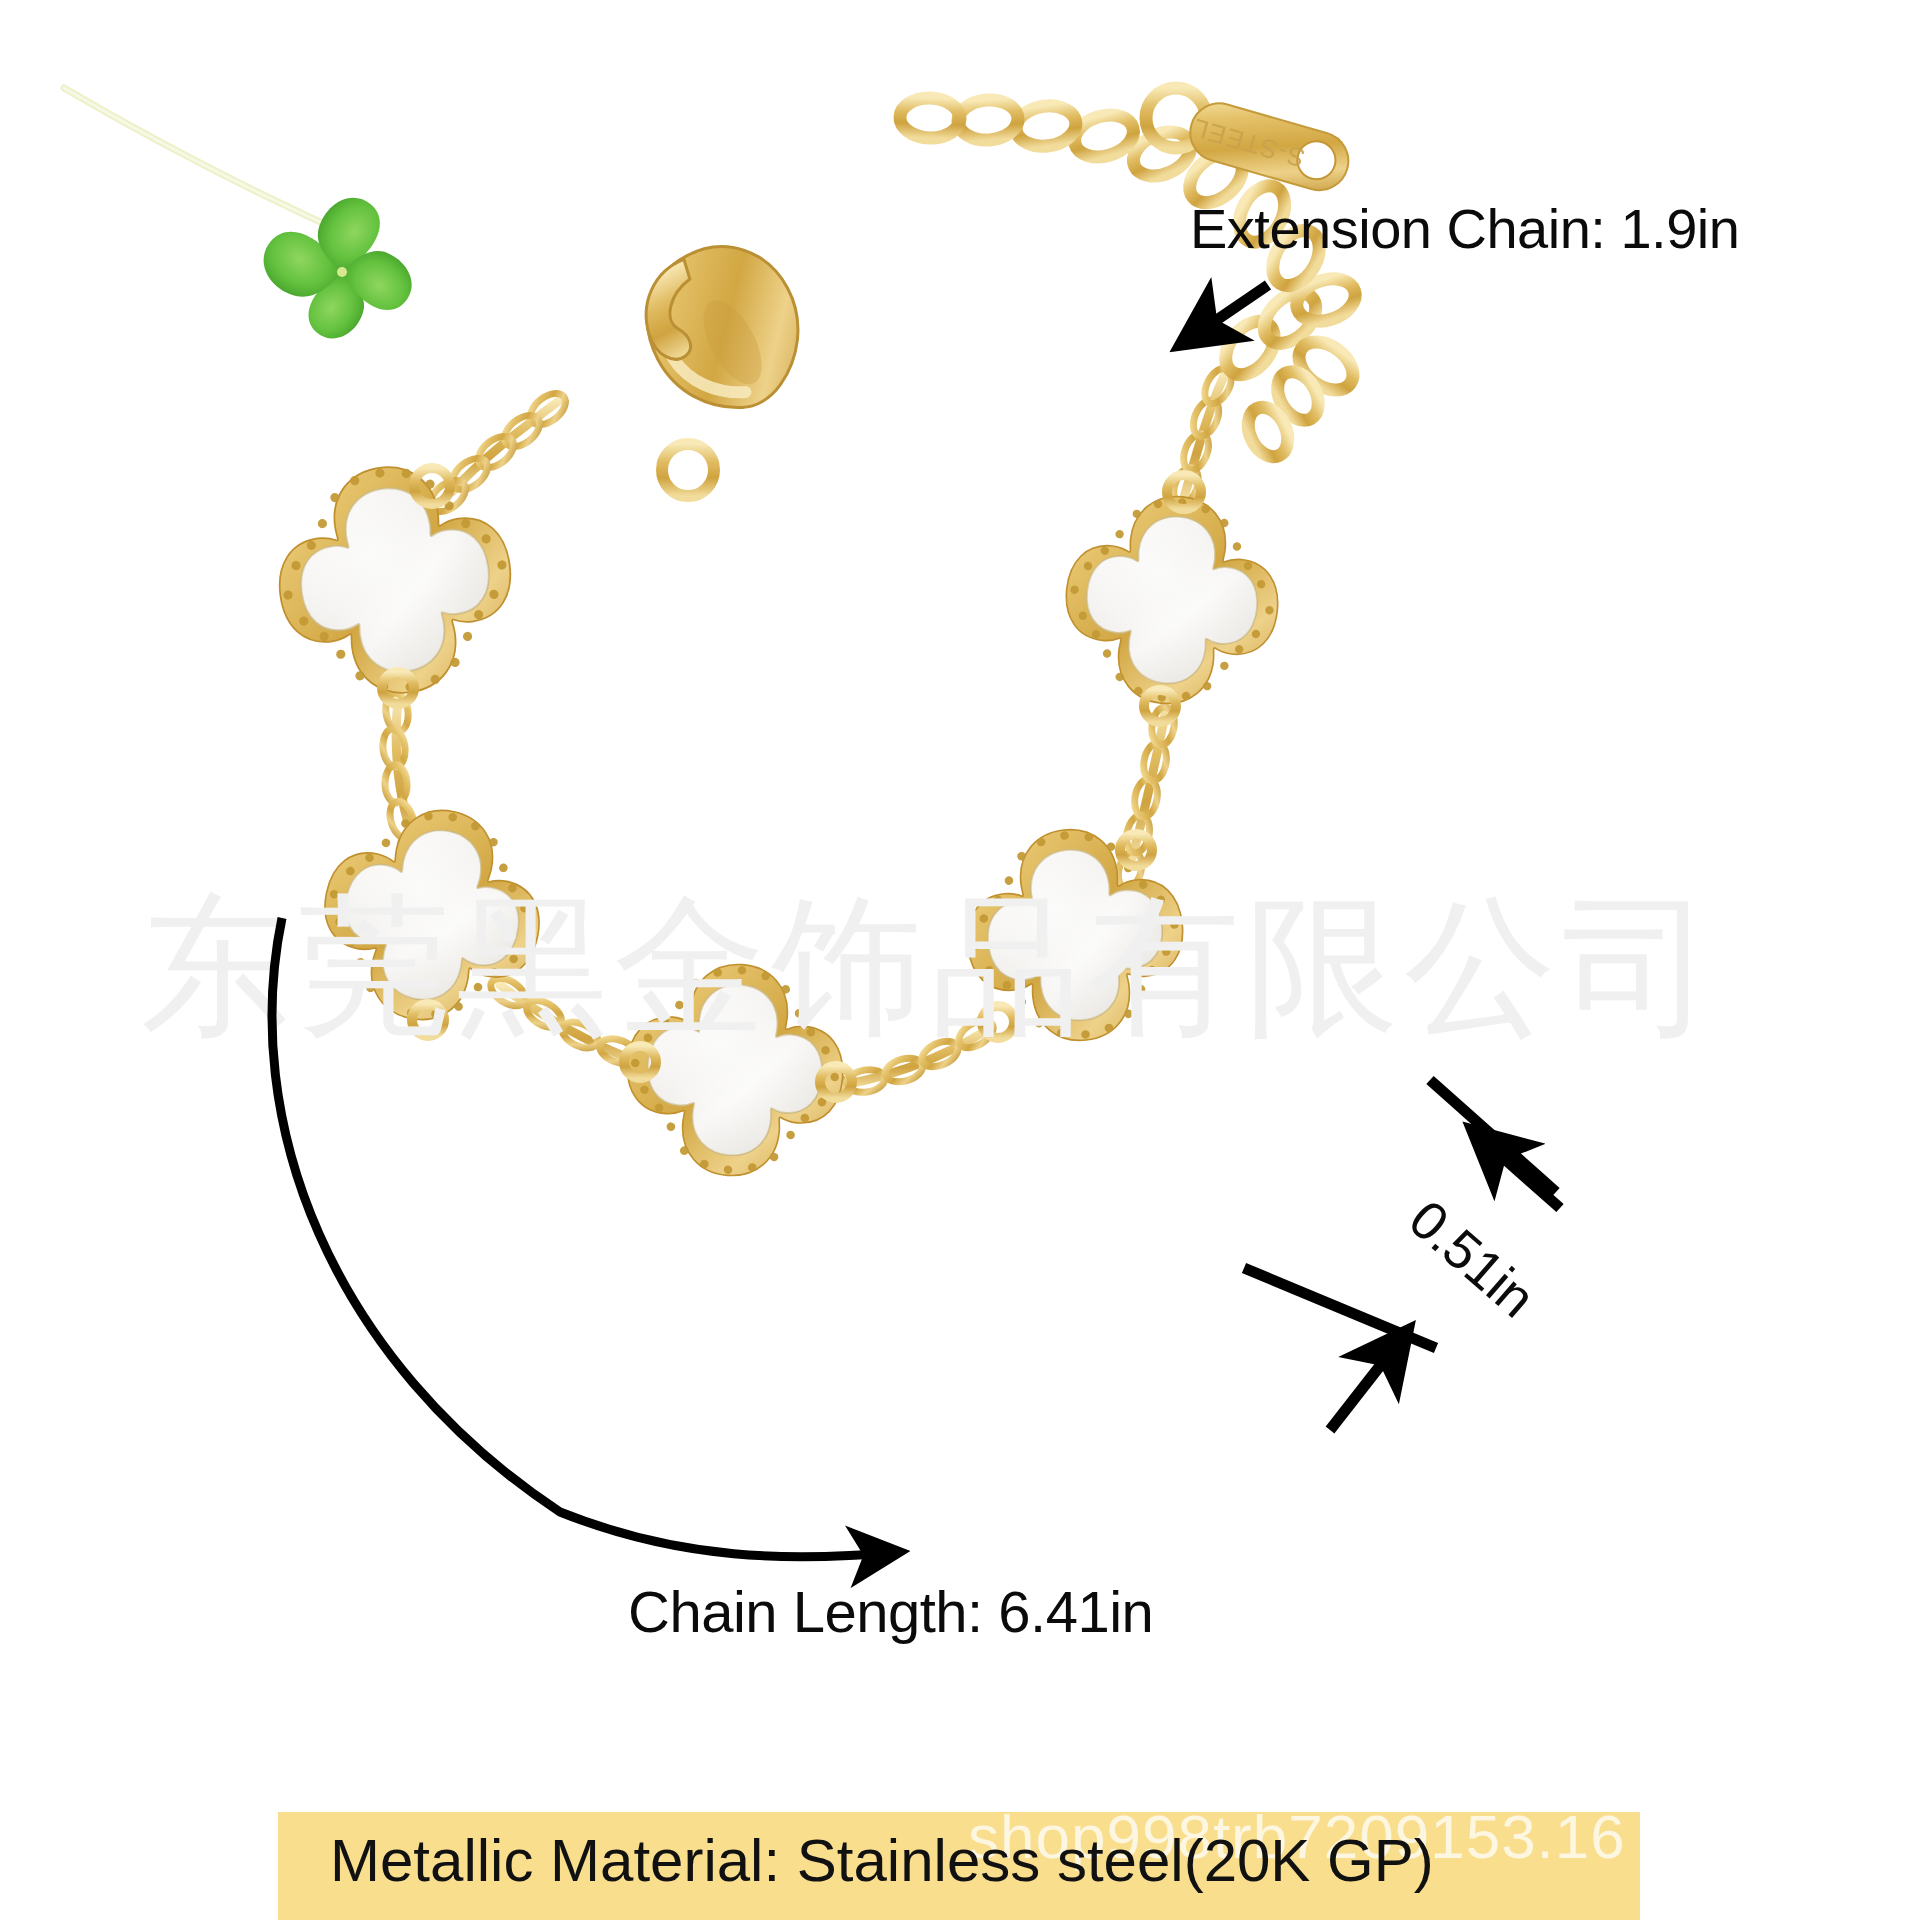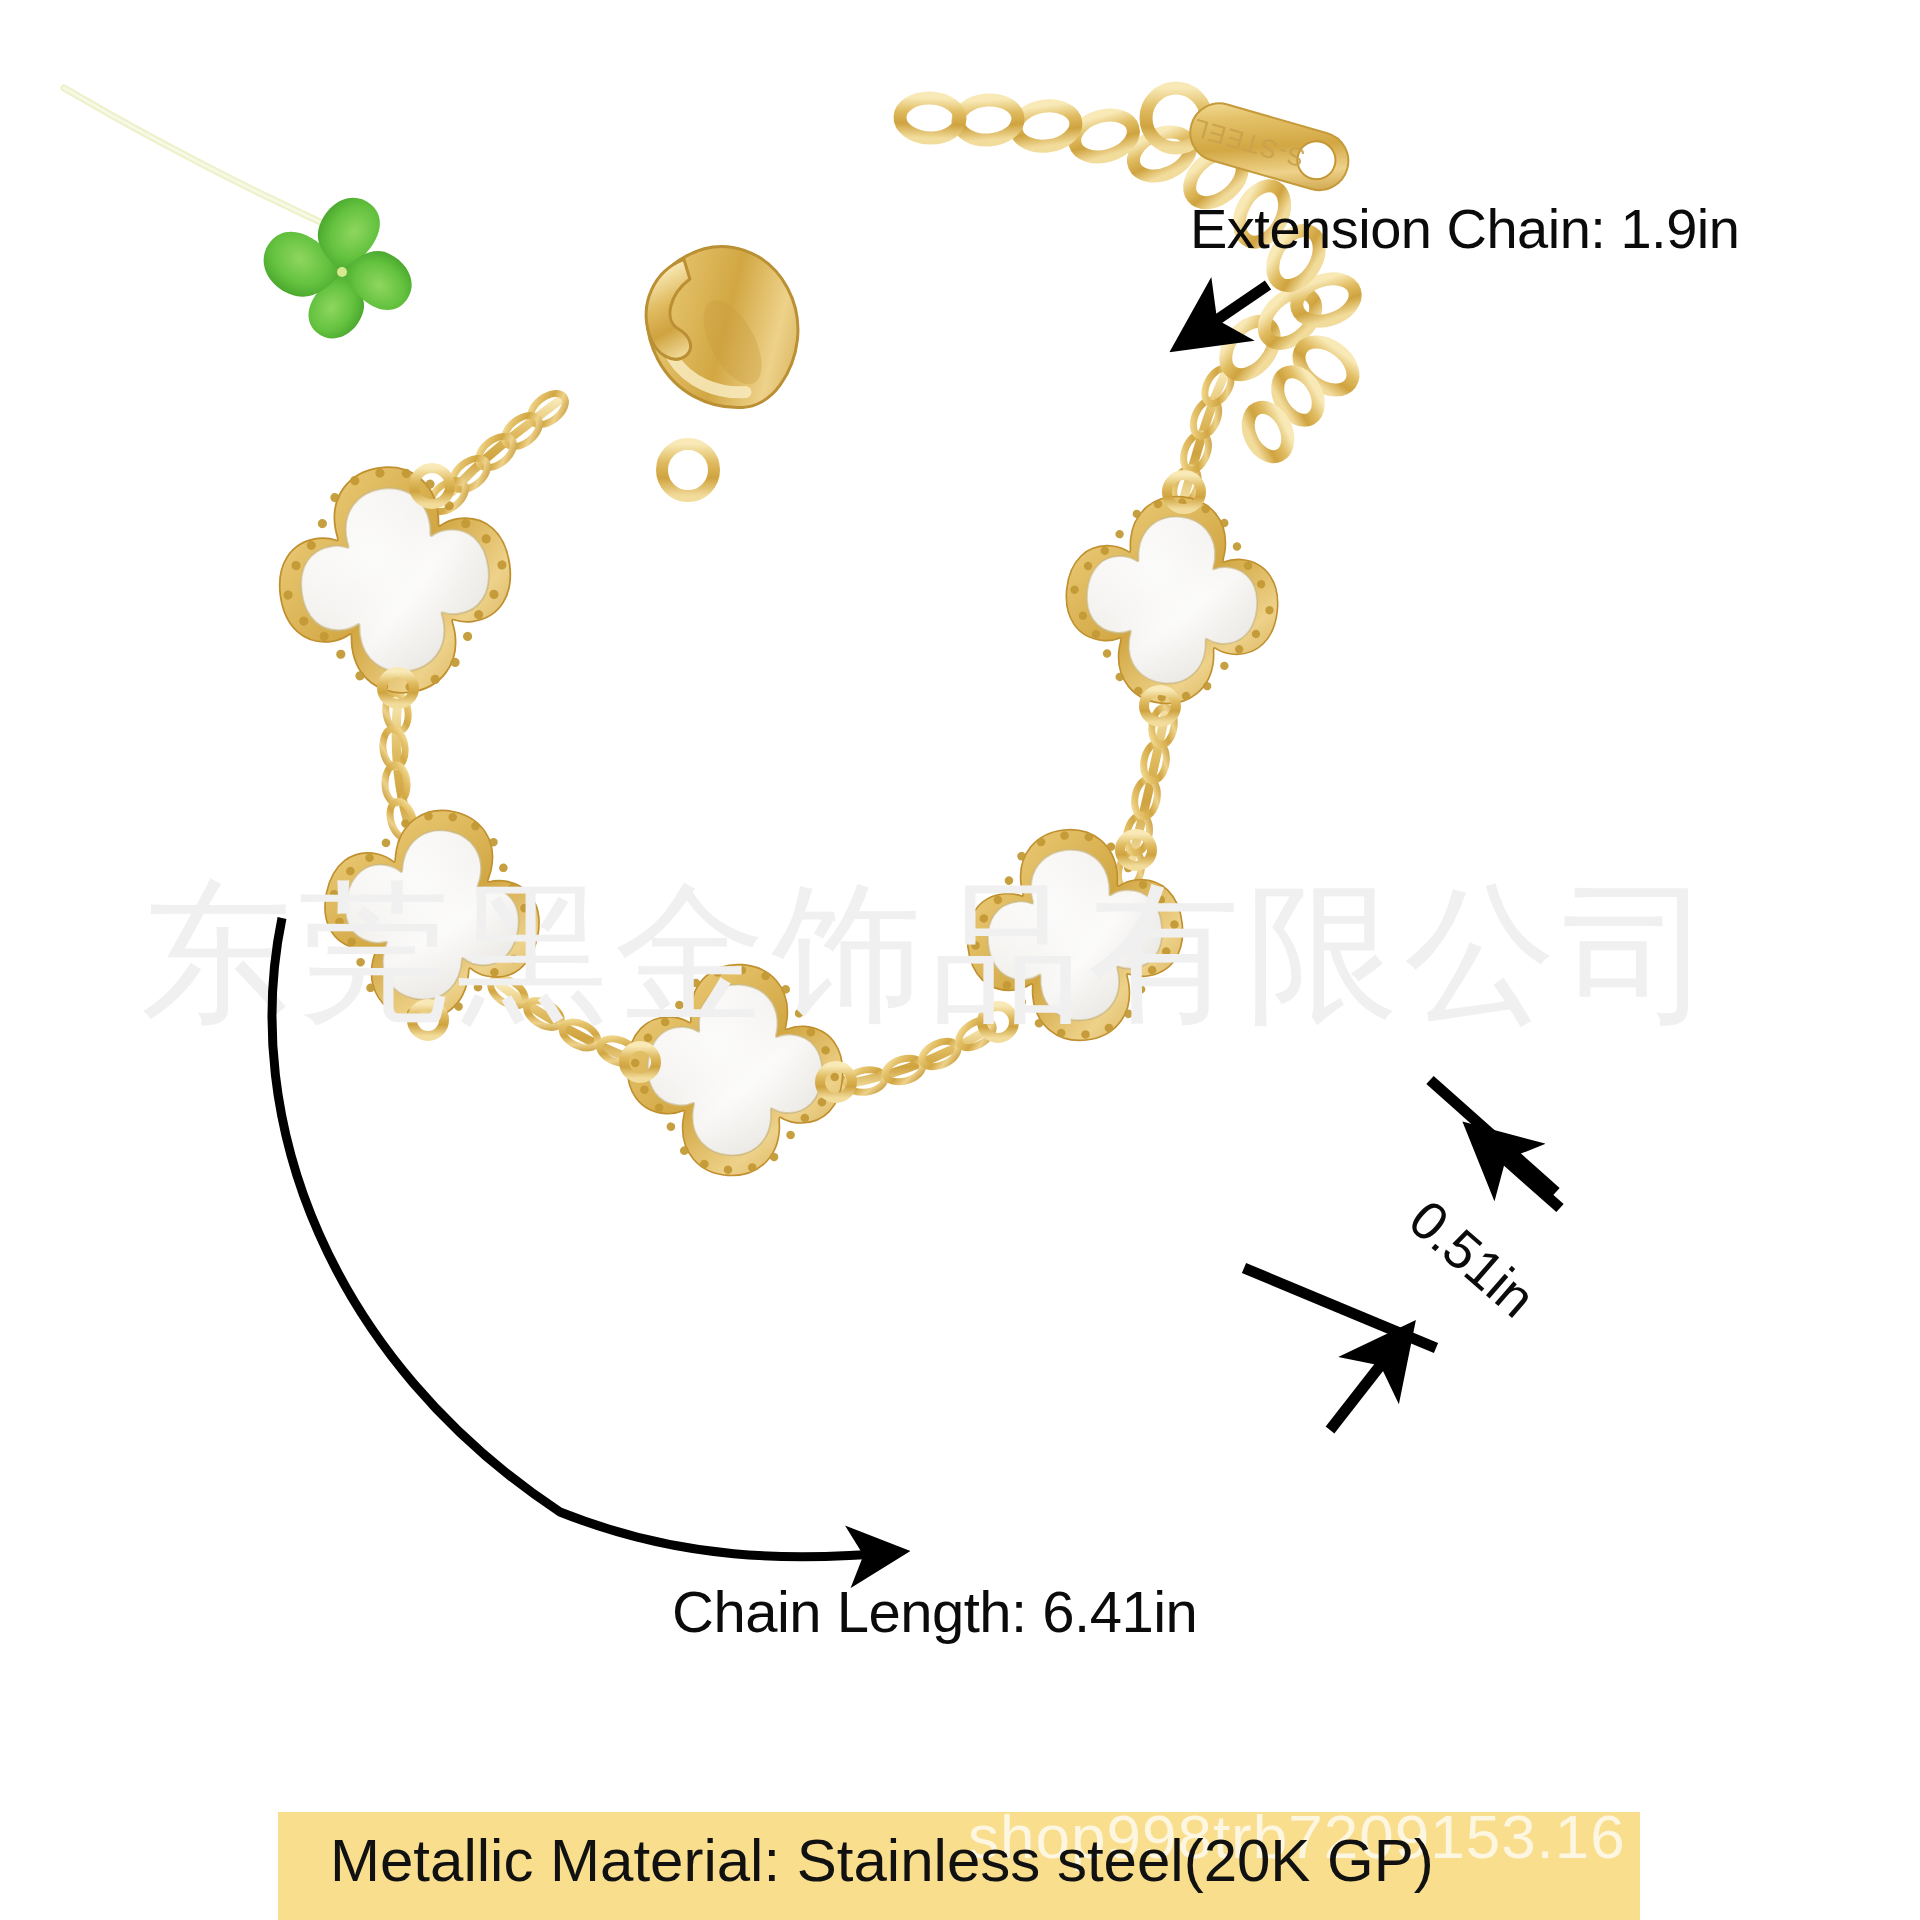--- a/index.html
+++ b/index.html
@@ -7,39 +7,39 @@
     font-family:"Liberation Sans","DejaVu Sans",sans-serif;
     width:1920px;height:1920px;overflow:hidden;position:relative;
   }
   #stage{position:absolute;left:0;top:0;width:1920px;height:1920px;background:#ffffff;overflow:hidden;}
 
   
   .wm-cn{
     position:absolute;left:140px;top:890px;width:1640px;
     font-size:152px;line-height:1;letter-spacing:6px;
     color:#f0f0f0;white-space:nowrap;
-    font-family:Liberation Mono, monospace;
+    font-family:Liberation Sans, sans-serif;
     user-select:none;pointer-events:none;z-index:6;
   }
   .wm-shop{
     position:absolute;left:968px;top:1806px;
     font-size:62px;line-height:1;letter-spacing:1px;
     color:#fdf6e0;white-space:nowrap;
     font-family:"Liberation Sans",sans-serif;
     user-select:none;pointer-events:none;z-index:12;
   }
 
   
   .label{
     position:absolute;color:#0b0b0b;white-space:nowrap;
     font-family:"Liberation Sans",sans-serif;font-weight:400;
     z-index:9;
   }
   #lbl-ext{left:1190px;top:196px;font-size:56px;letter-spacing:-0.5px;}
-  #lbl-len{left:628px;top:1578px;font-size:58px;letter-spacing:-0.5px;margin-left:44px;}
+  #lbl-len{left:628px;top:1578px;font-size:58px;letter-spacing:-0.5px;}
   #lbl-w{
     left:1418px;top:1180px;font-size:54px;letter-spacing:-0.5px;
     transform:rotate(41deg);transform-origin:0 50%;
   }
 
   
   #banner{
     position:absolute;left:278px;top:1812px;width:1362px;height:108px;
     background:#f8de8d;z-index:10;
   }

